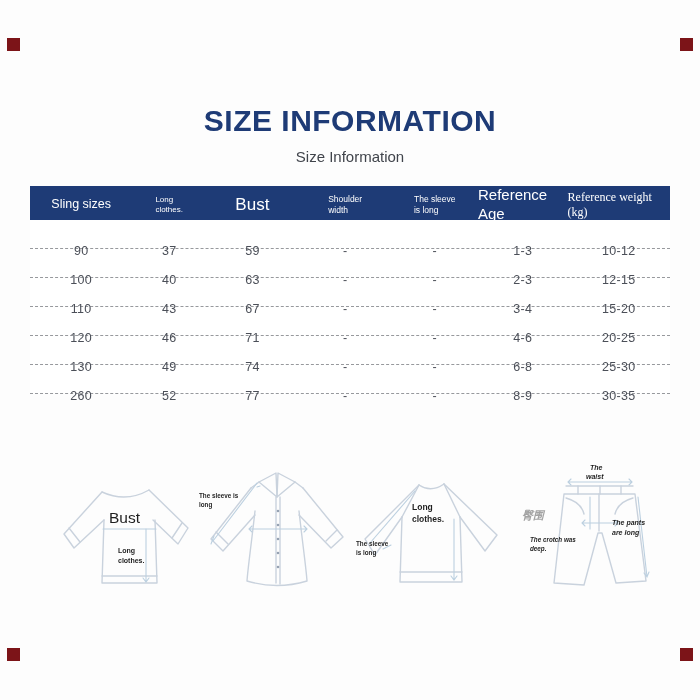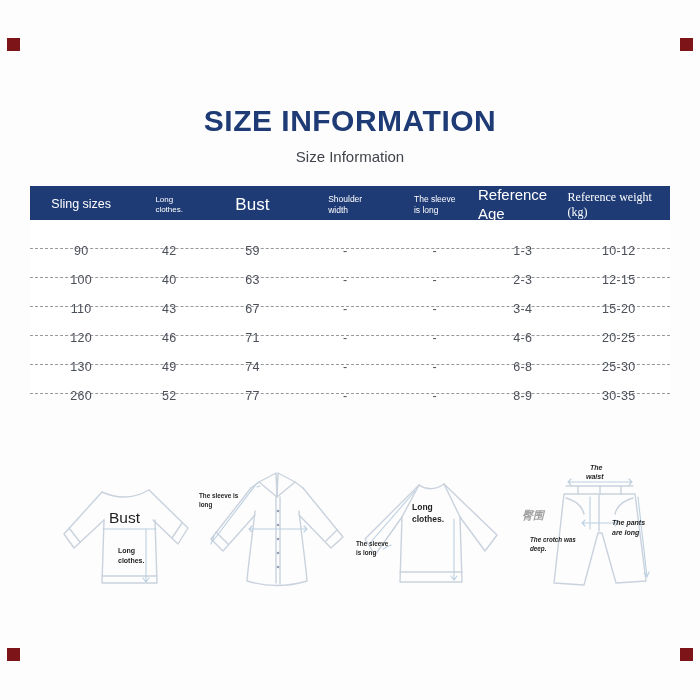--- a/index.html
+++ b/index.html
@@ -91,21 +91,21 @@
       <div class="hcell h5">
           <span class="hl">Reference Age</span>
         </div>
       <div class="hcell h6">
           <span class="hl">Reference weight (kg)</span>
         </div>
     </div>
     <div class="tbody">
         <div class="trow">
           <div class="cell c0">90</div>
-          <div class="cell c1">42</div>
+          <div class="cell c1">37</div>
           <div class="cell c2">59</div>
           <div class="cell c3">-</div>
           <div class="cell c4">-</div>
           <div class="cell c5">1-3</div>
           <div class="cell c6">10-12</div>
         </div>
         <div class="trow">
           <div class="cell c0">100</div>
           <div class="cell c1">40</div>
           <div class="cell c2">63</div>

